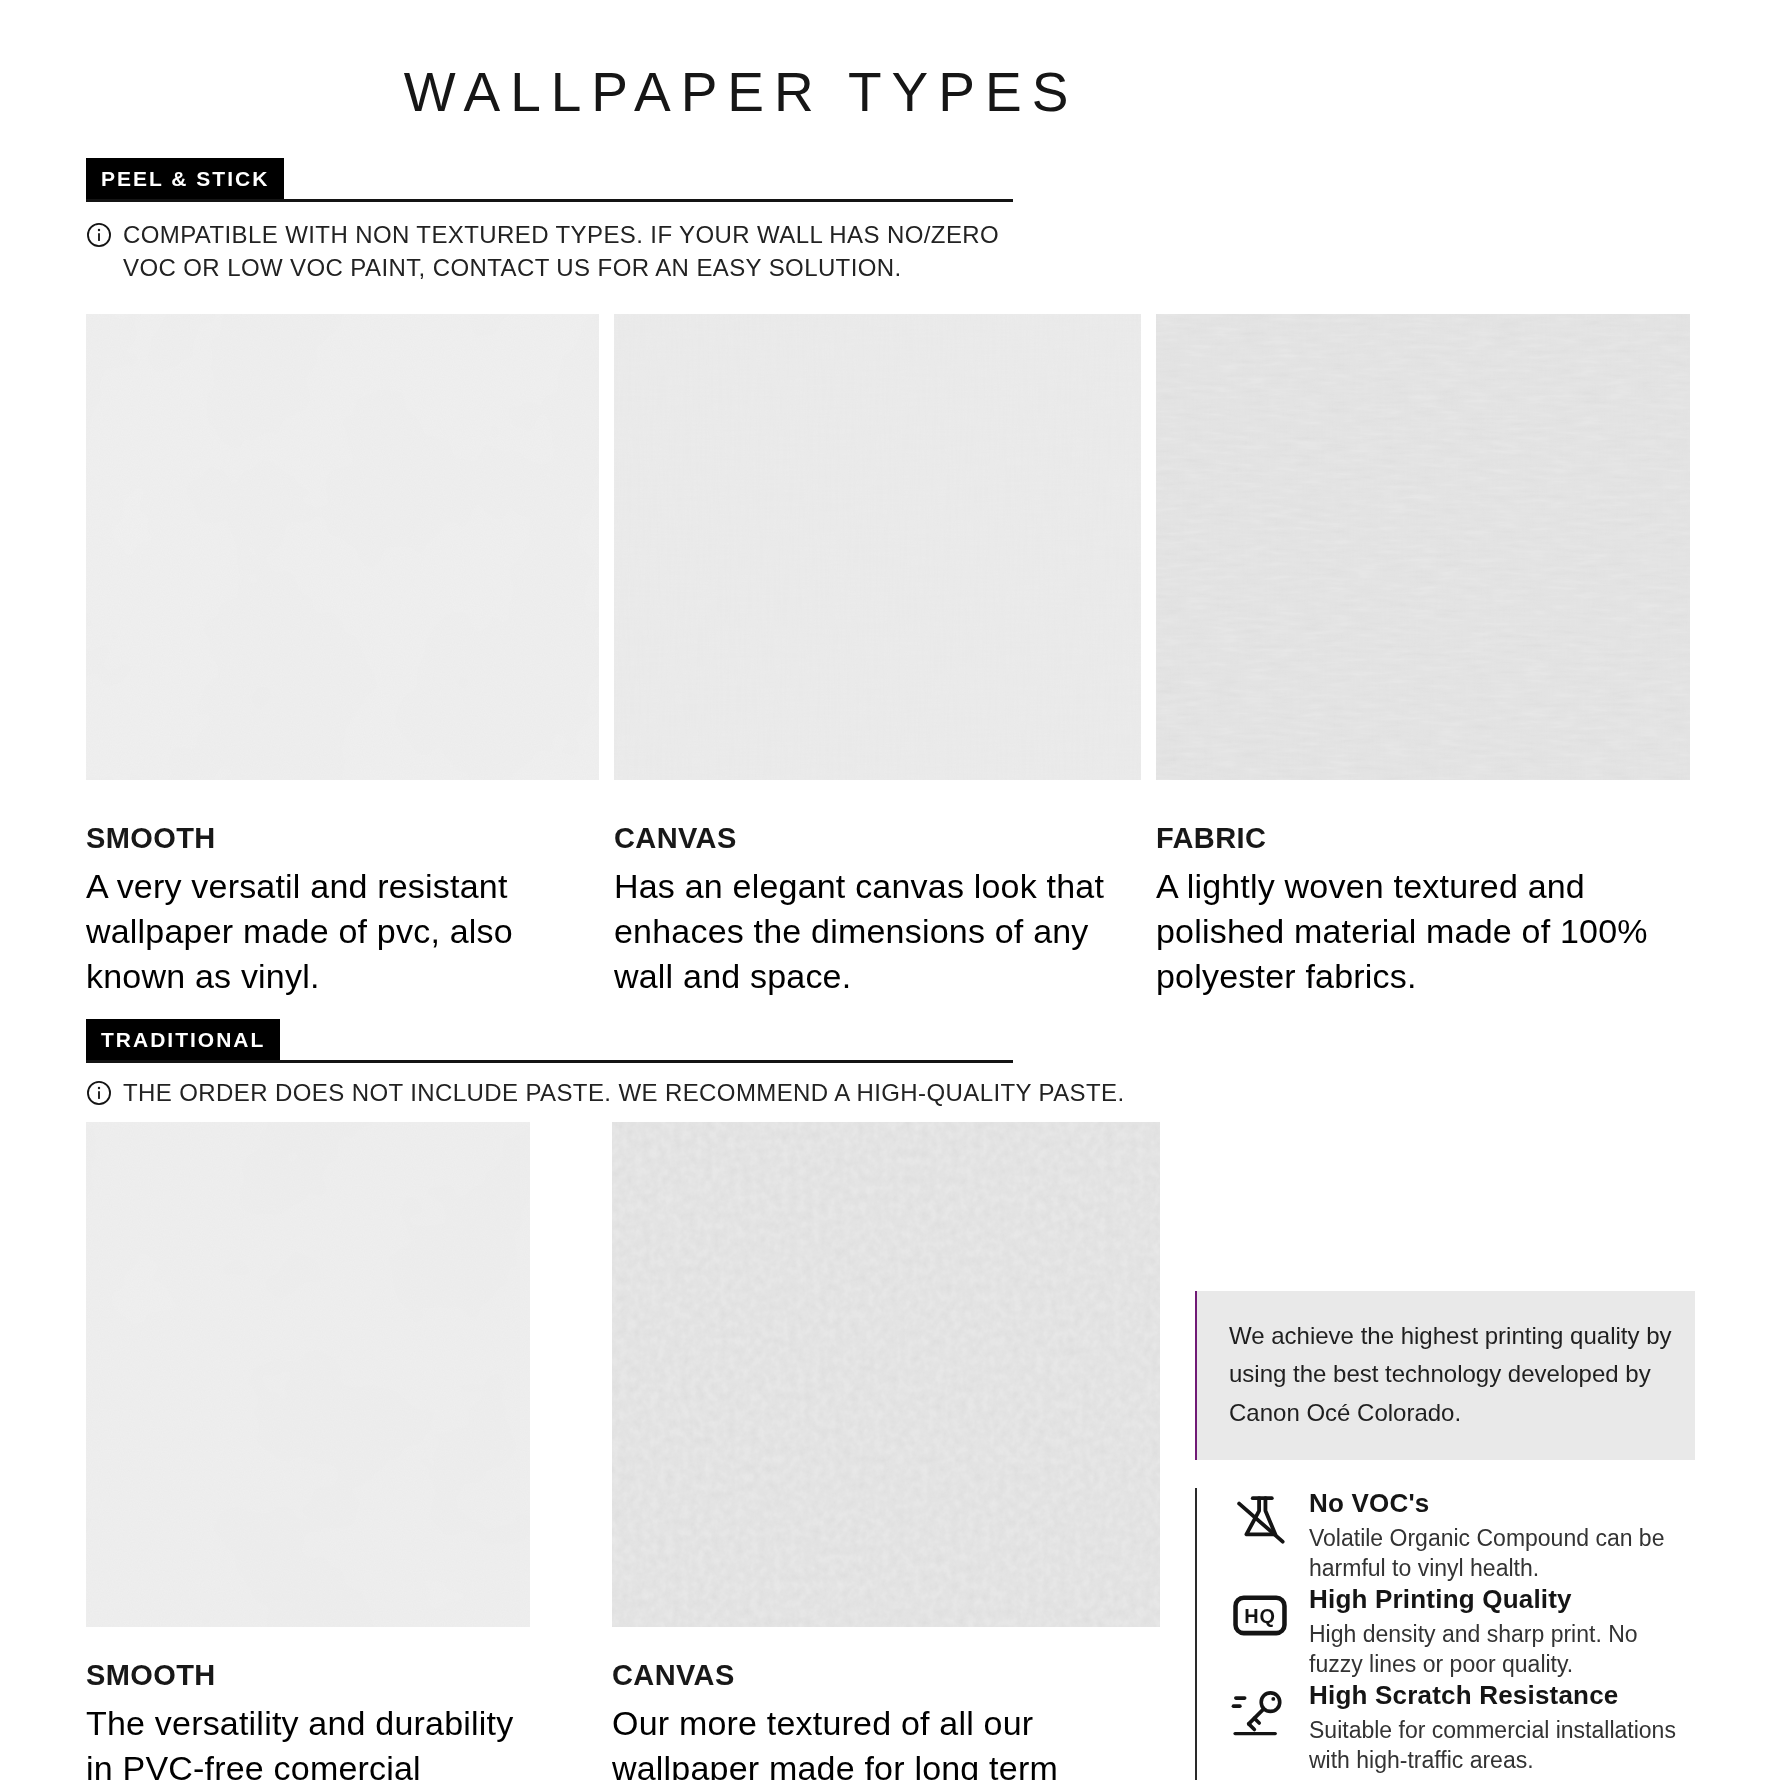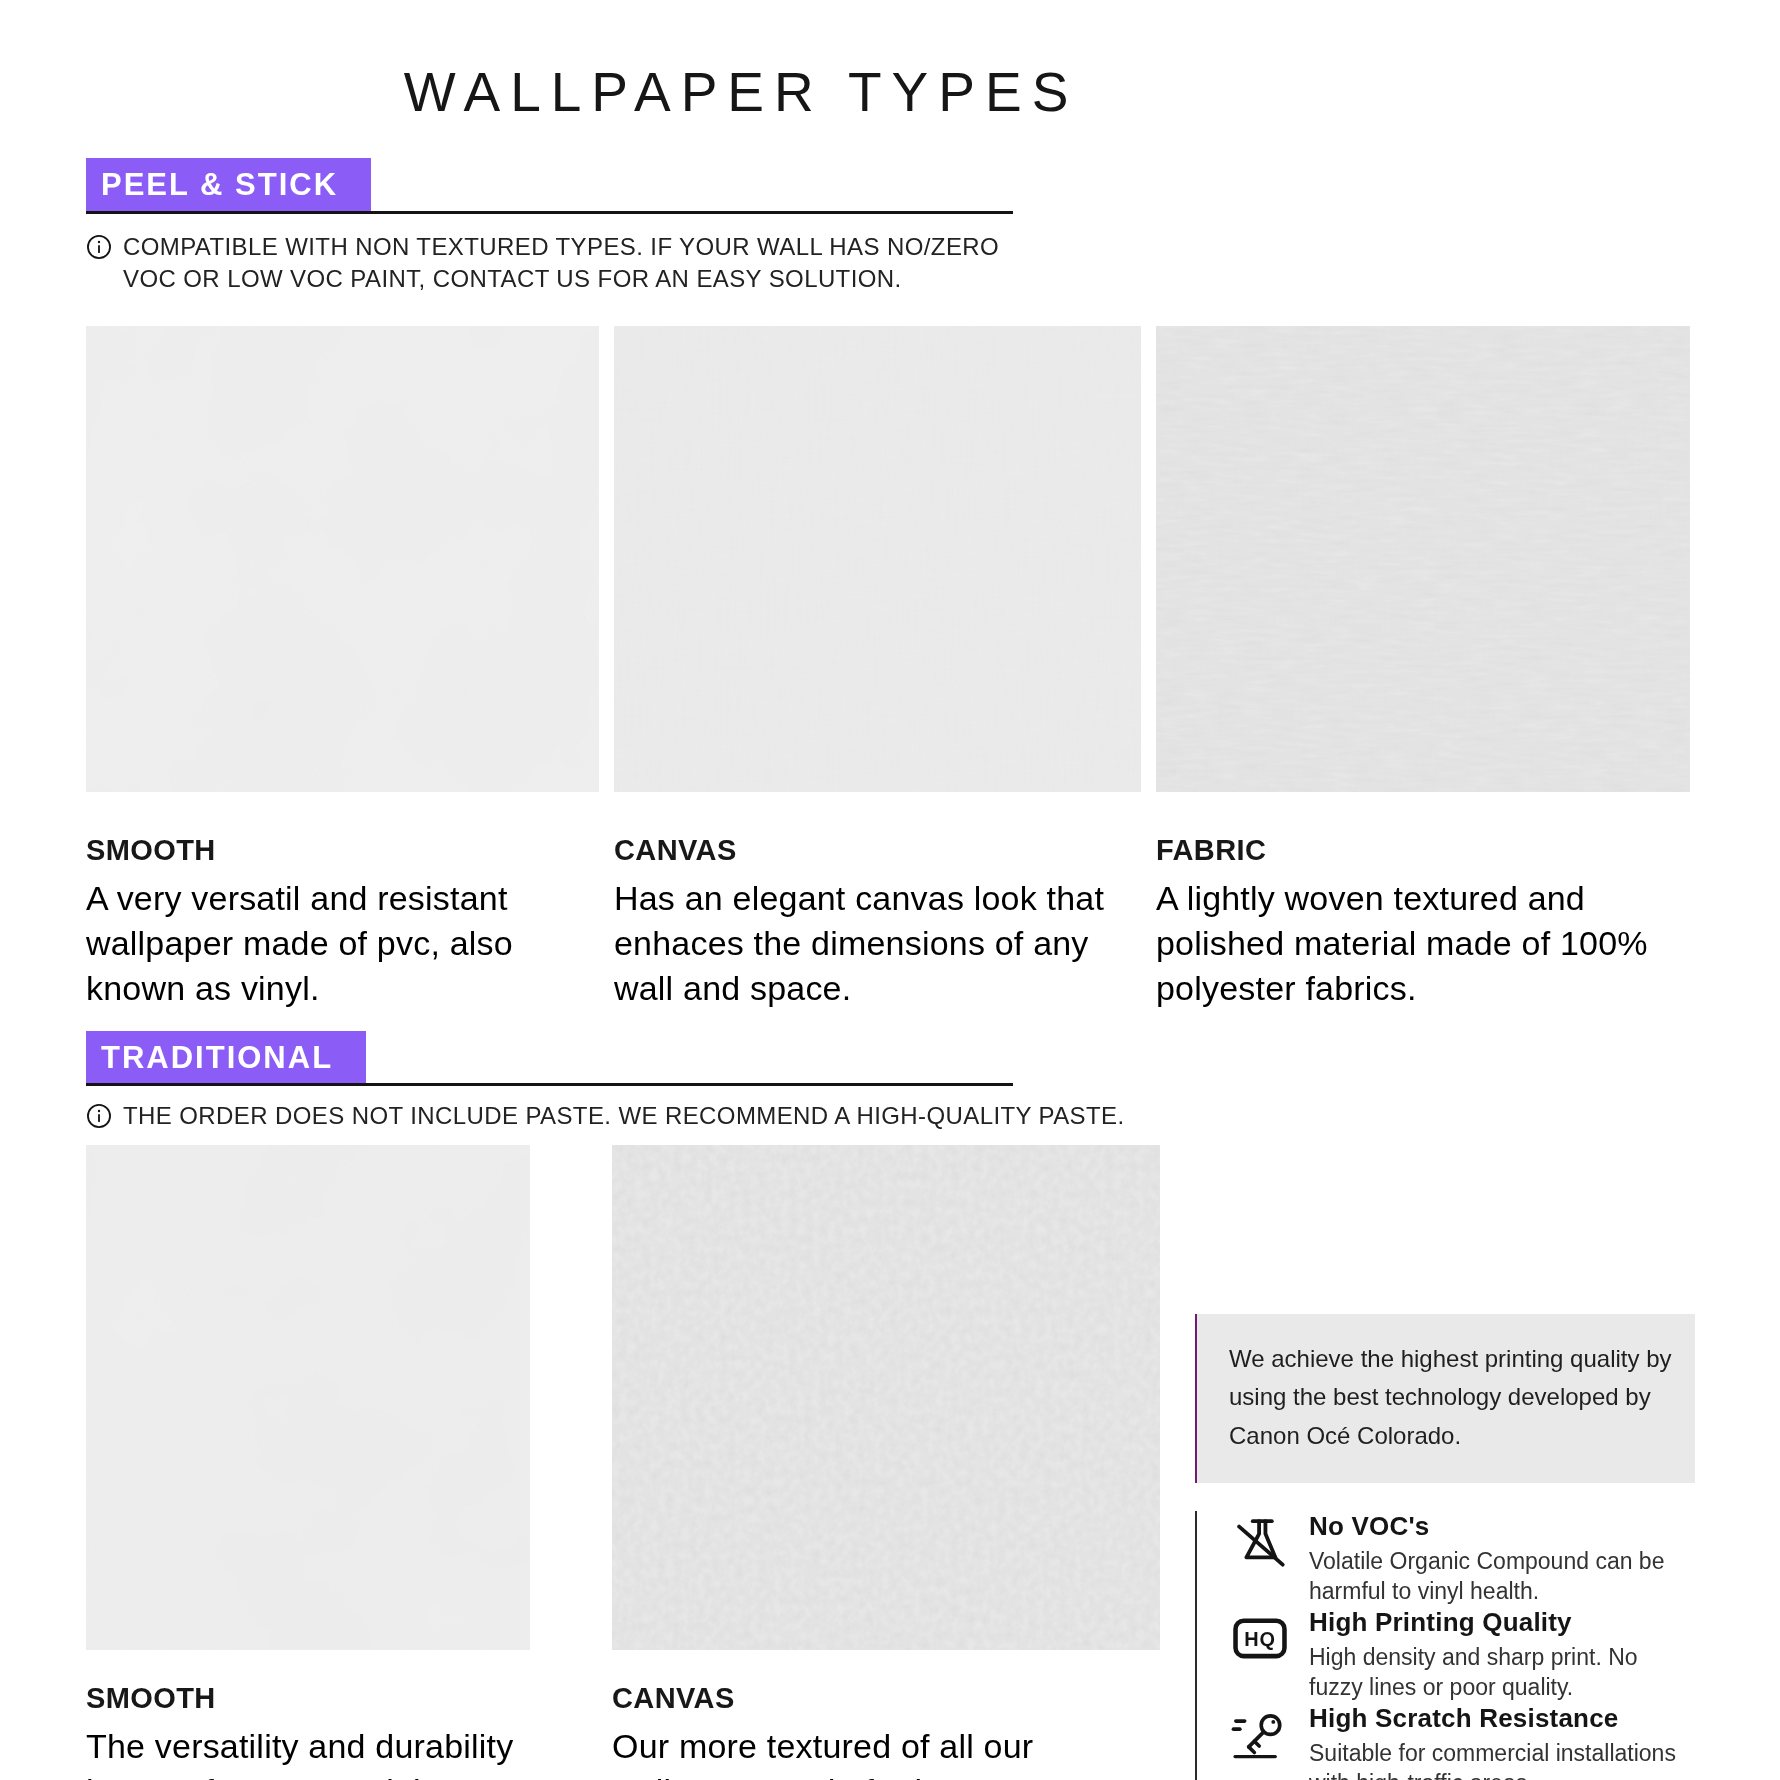--- a/index.html
+++ b/index.html
@@ -27,27 +27,27 @@
     white-space: nowrap;
   }
   .section-head {
     margin-top: 34px;
     width: 927px;
     border-bottom: 3px solid #141414;
     line-height: 0;
   }
   .badge {
     display: inline-block;
-    background: #8b5cf6;
+    background: #000000;
     color: #ffffff;
-    font-size: 31px;
+    font-size: 21px;
     font-weight: 700;
     letter-spacing: 2px;
     line-height: 1.15;
-    padding: 9px 33px 8px 15px;
+    padding: 9px 15px 8px 15px;
   }
   .note {
     margin-top: 17px;
     display: flex;
     gap: 11px;
     font-size: 24px;
     letter-spacing: 0.4px;
     line-height: 1.36;
     color: #222222;
   }

